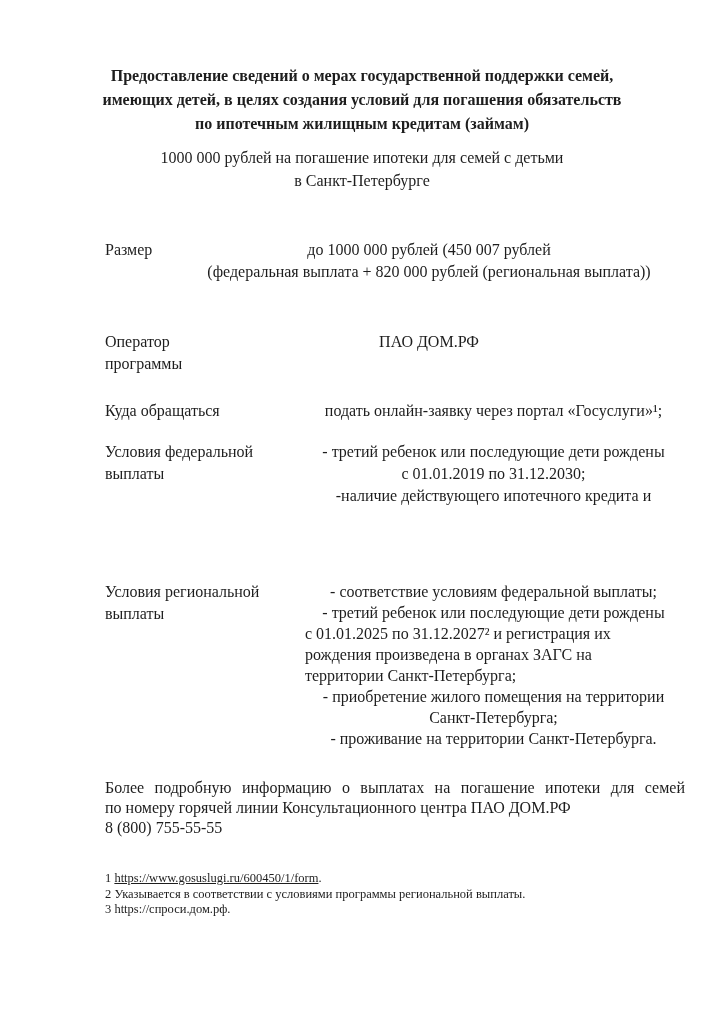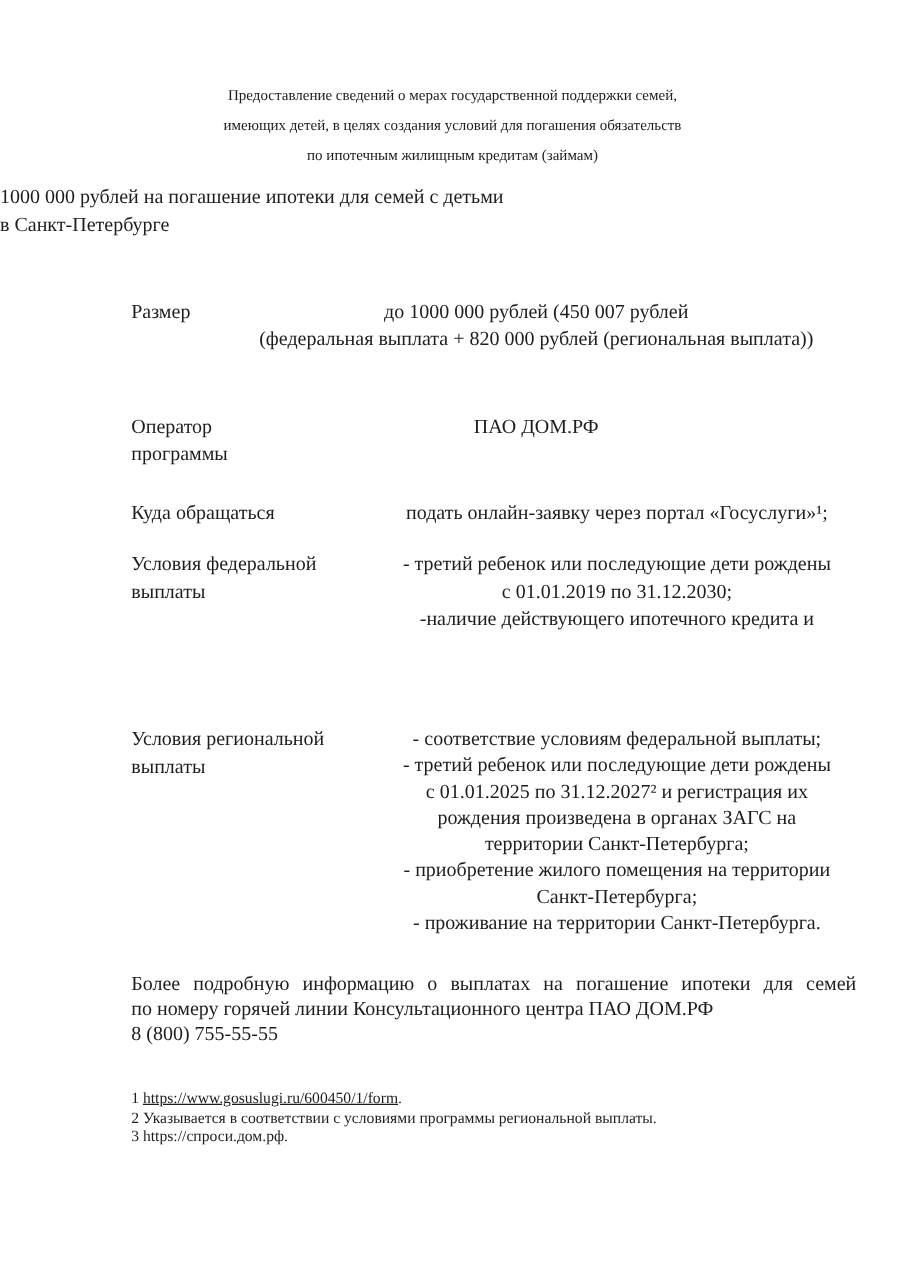--- a/index.html
+++ b/index.html
@@ -12,42 +12,42 @@
     width: 724px;
     height: 1024px;
     background: #ffffff;
     font-family: "Liberation Serif", serif;
     font-size: 16px;
     color: #1d1d1d;
     overflow: hidden;
   }
   .line { white-space: nowrap; }
   .line.center  { text-align: center; }
-  .line.right   { text-align: center; }
+  .line.right   { text-align: left; }
   .line.left    { text-align: left; }
   .line.justify {
     white-space: normal;
     text-align: justify;
     text-align-last: justify;
   }
 
   .doc-title {
     position: absolute;
     top: 64px; left: 0;
     width: 724px;
     text-align: center;
-    font-weight: 400;
-    font-size: 12px;
+    font-weight: 700;
+    font-size: 16px;
     line-height: 24px;
   }
   .doc-subtitle {
     position: absolute;
     top: 146px; left: 0;
     width: 724px;
-    text-align: left;
+    text-align: center;
     line-height: 23px;
   }
 
   .row {
     position: absolute;
     left: 105px;
     width: 577px;
   }
   .row .label {
     position: absolute;

